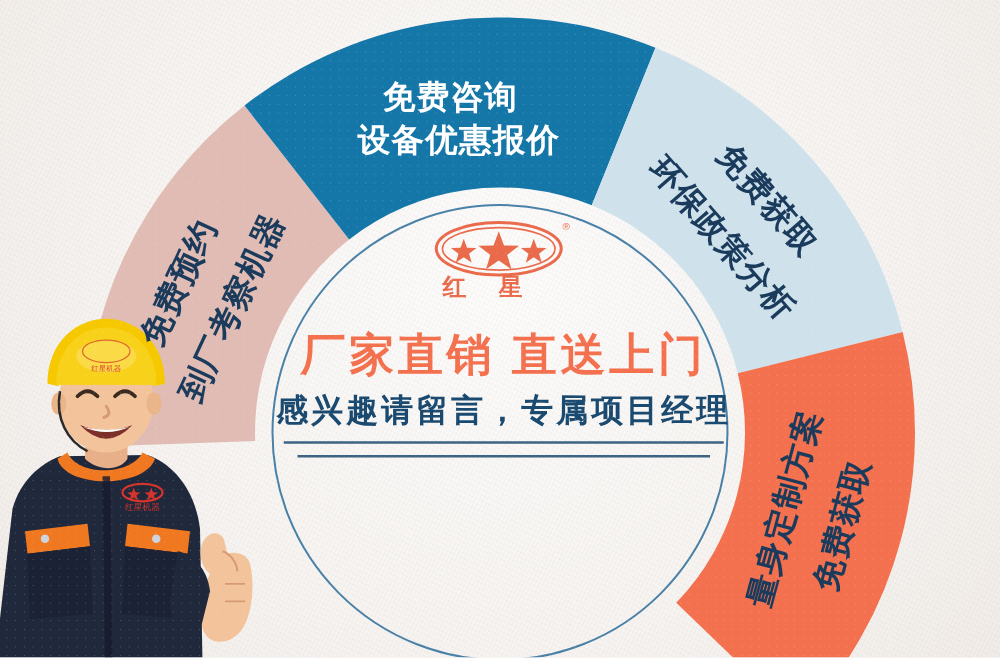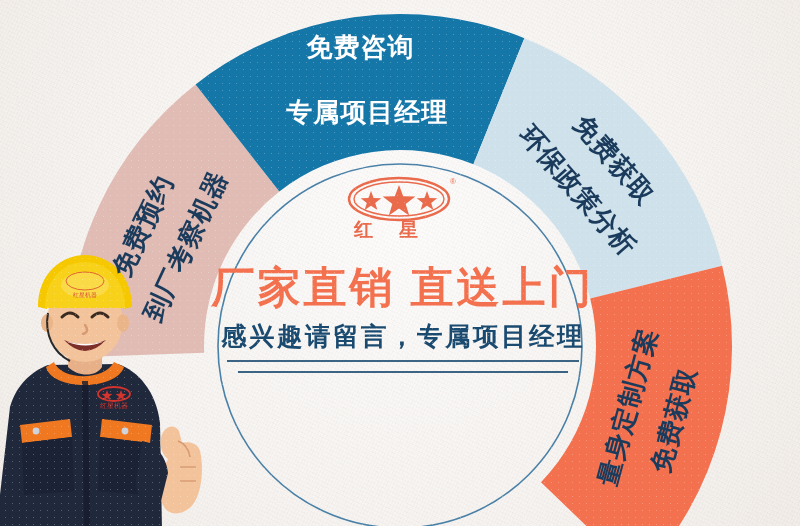--- a/index.html
+++ b/index.html
@@ -38,21 +38,21 @@
   }
 
   
   #center-block{
     position:absolute;left:178px;top:168px;width:450px;height:300px;
     display:flex;flex-direction:column;align-items:center;
   }
   #logo{position:relative;width:128px;height:66px;margin-top:6px;}
   #headline{
     margin-top:26px;
-    font-size:43px;font-weight:700;color:#f4714f;letter-spacing:3px;
+    font-size:36px;font-weight:700;color:#f4714f;letter-spacing:3px;
     white-space:nowrap;line-height:1;
   }
   .sub-line{
     margin-top:13px;
     font-size:25.5px;font-weight:700;color:#1b4a70;letter-spacing:2.5px;
     white-space:nowrap;line-height:1.15;
   }
   .rule{height:2px;background:#1b4a70;opacity:.85;margin-top:9px;}
 
   
@@ -152,19 +152,19 @@
       <path d="M188 222 L204 222" stroke="#d79a72" stroke-width="1.4" fill="none"></path>
       <path d="M188 236 L204 236" stroke="#d79a72" stroke-width="1.4" fill="none"></path>
     </g>
 
     <path d="M150 196 C162 198 174 210 176 228 L166 268 C152 268 144 252 144 236 Z" fill="#20283c"></path>
   </svg>
 
   <div id="grain"></div>
 <div class="arc-label" style="color: rgb(27, 59, 92); font-size: 26px; left: 142.609px; top: 225.976px; transform: translate(-50%, -50%) rotate(-65deg);">免费预约</div>
     <div class="arc-label" style="color: rgb(27, 59, 92); font-size: 26px; left: 186.111px; top: 246.262px; transform: translate(-50%, -50%) rotate(-65deg);">到厂考察机器</div>
-    <div class="arc-label" style="color: rgb(255, 255, 255); font-size: 26px; left: 360.475px; top: 47px; transform: translate(-50%, -50%) rotate(0deg);">免费咨询</div>
-    <div class="arc-label" style="color: rgb(255, 255, 255); font-size: 26px; left: 367.155px; top: 112.297px; transform: translate(-50%, -50%) rotate(0deg);">专属项目经理</div>
+    <div class="arc-label" style="color: rgb(255, 255, 255); font-size: 26px; left: 360.475px; top: 78px; transform: translate(-50%, -50%) rotate(0deg);">免费咨询</div>
+    <div class="arc-label" style="color: rgb(255, 255, 255); font-size: 26px; left: 367.155px; top: 112.297px; transform: translate(-50%, -50%) rotate(0deg);">设备优惠报价</div>
     <div class="arc-label" style="color: rgb(27, 59, 92); font-size: 26px; left: 614.338px; top: 159.679px; transform: translate(-50%, -50%) rotate(49deg);">免费获取</div>
     <div class="arc-label" style="color: rgb(27, 59, 92); font-size: 26px; left: 578.111px; top: 191.17px; transform: translate(-50%, -50%) rotate(49deg);">环保政策分析</div>
     <div class="arc-label" style="color: rgb(27, 59, 92); font-size: 26px; left: 674.323px; top: 419.505px; transform: translate(-50%, -50%) rotate(-75deg);">免费获取</div>
     <div class="arc-label" style="color: rgb(27, 59, 92); font-size: 26px; left: 627.958px; top: 407.081px; transform: translate(-50%, -50%) rotate(-75deg);">量身定制方案</div>
   </div>
 
 </body></html>

